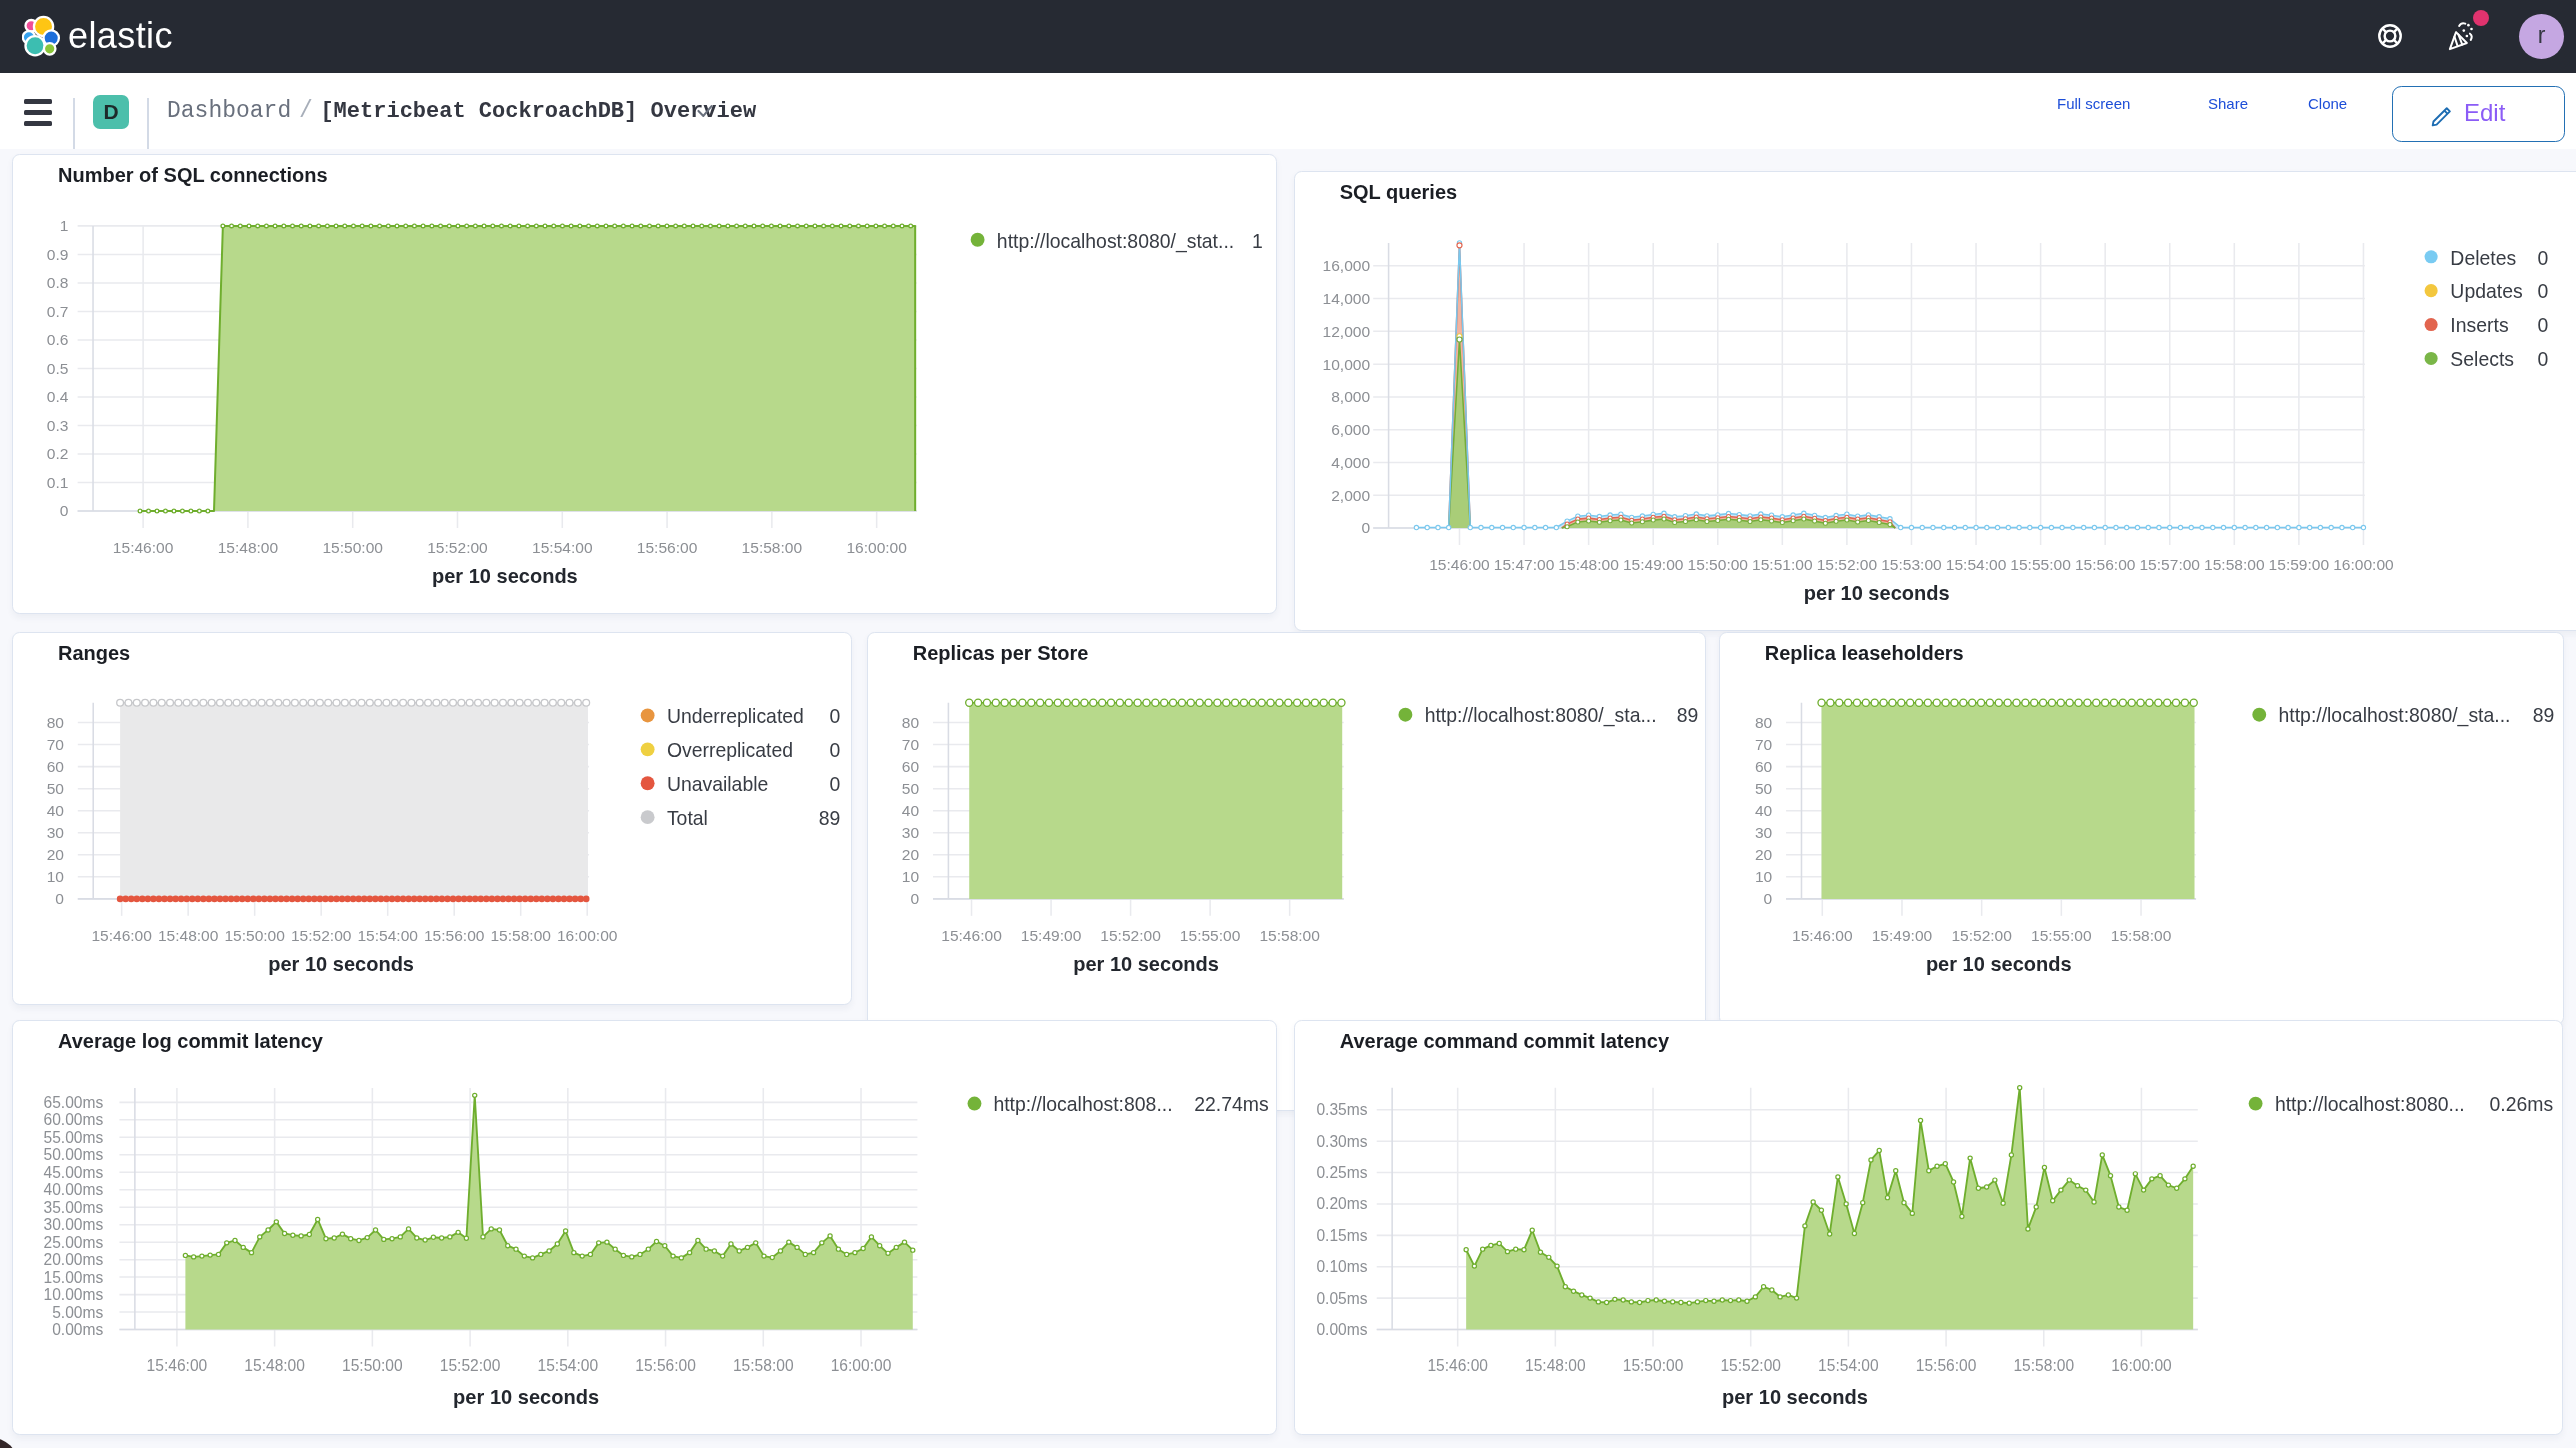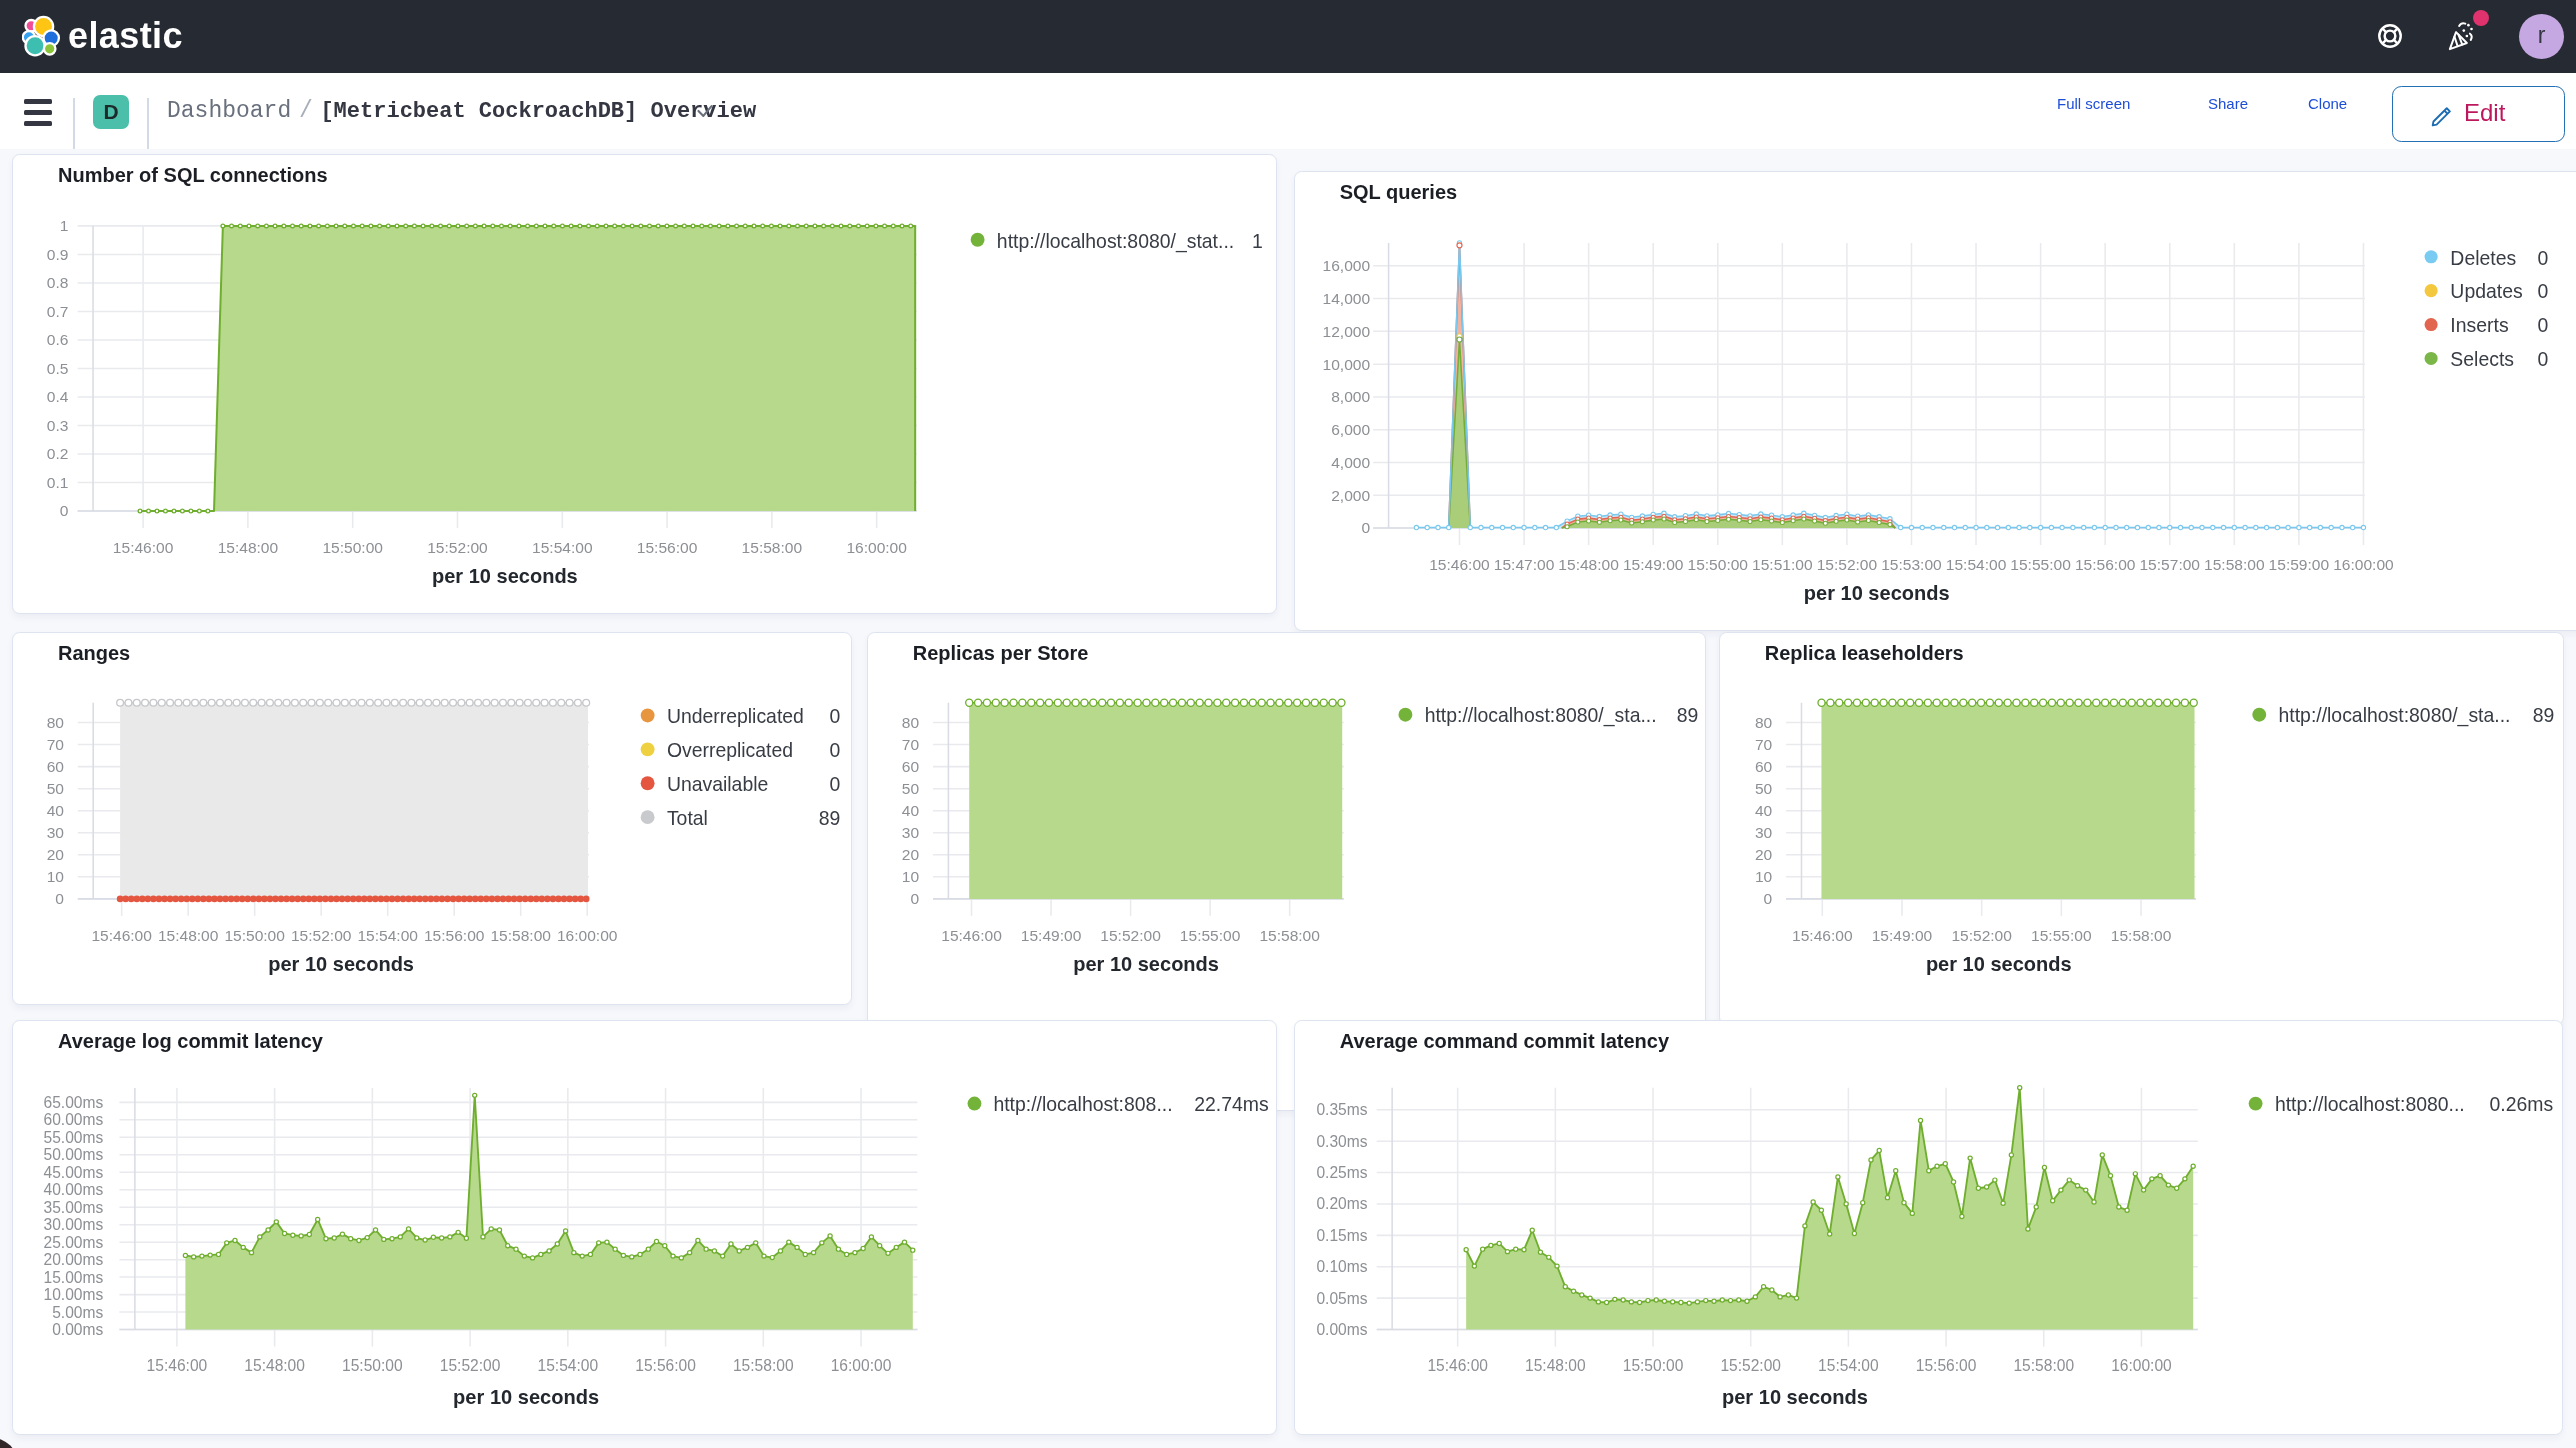--- a/index.html
+++ b/index.html
@@ -1,34 +1,34 @@
 <!DOCTYPE html>
 <html style="font-size:12.3px"><head><meta charset="utf-8"><title>[Metricbeat CockroachDB] Overview - Elastic</title>
 <style>
 * { margin:0; padding:0; box-sizing:border-box; }
 html,body { width:2576px; height:1448px; font-family:"Liberation Sans", sans-serif; background:#f7f8fc; overflow:hidden; }
 .hdr { position:absolute; left:0; top:0; width:2576px; height:73px; background:#262a33; }
 .logo { position:absolute; left:21.6px; top:15.4px; }
-.brand { position:absolute; left:68px; top:15.4px; font-size:36px; color:#fff; letter-spacing:0.4px;font-weight:bold; }
+.brand { position:absolute; left:68px; top:15.4px; font-size:36px; color:#fff; letter-spacing:0.4px; }
 .search { position:absolute; left:962px; top:10.8px; width:617px; height:49px; border:1.5px solid #535966; border-radius:6.2px; }
 .search .sic { position:absolute; left:12.3px; top:11.6px; }
 .search .ph { position:absolute; left:48px; top:10.8px; font-size:24px; color:#8e93a0; }
 .hicon { position:absolute; top:23px; }
 .badge { position:absolute; left:2473px; top:10px; width:16px; height:16px; border-radius:50%; background:#e0336e; }
 .avatar { position:absolute; left:2519px; top:14px; width:45px; height:45px; border-radius:50%; background:#c5a7e2; color:#343741; font-size:23px; text-align:center; line-height:43px; }
 .toolbar { position:absolute; left:0; top:73px; width:2576px; height:76px; background:#fff; }
 .hamb span { position:absolute; left:24px; width:28px; height:4.6px; border-radius:1.5px; background:#343741; }
 .vsep { position:absolute; top:25px; width:1.5px; height:51px; background:#d3dae6; }
 .dbadge { position:absolute; left:93px; top:21.6px; width:36px; height:34px; border-radius:7px; background:#4cbfab; color:#1d2a2a; font-size:21px; font-weight:bold; text-align:center; line-height:34px; }
 .crumb { position:absolute; left:167px; top:25px; font-size:23px; color:#69707d;font-family:Liberation Mono, monospace; }
 .crumb .sl { color:#a7aeb9; padding:0 7.7px; }
 .crumb b { color:#343741; font-weight:bold; font-size:22px; }
 .chev { position:absolute; left:696px; top:28.5px; width:18px; height:18px; }
 .tlink { position:absolute; top:21.6px; font-size:15px; color:#1d4ed8; }
-.editbtn { position:absolute; left:2392px; top:86px; width:173px; height:56px; border:1.5px solid #2370b4; border-radius:9.3px; color:#be185d; font-size:24px; }
+.editbtn { position:absolute; left:2392px; top:86px; width:173px; height:56px; border:1.5px solid #2370b4; border-radius:9.3px; color:#8b5cf6; font-size:24px; }
 .editbtn .pi { position:absolute; left:35px; top:14.7px; }
 .editbtn .et { position:absolute; left:71px; top:12.3px; }
 .panel { position:absolute; background:#fff; border:1.5px solid #dde4f0; border-radius:7.7px; box-shadow:0 3.1px 6.2px rgba(40,55,90,0.05); }
 .ptitle { position:absolute; left:14.7px; top:8.5px; font-size:20px; font-weight:bold; color:#1b1e24;margin-left:30px; }
 .chart { position:absolute; left:0; top:0; }
 .corner { position:absolute; left:-34px; top:1438px; width:52px; height:52px; border-radius:50%; background:#332628; }
 </style></head>
 <body>
 <div class="toolbar">
   <div class="hamb">

